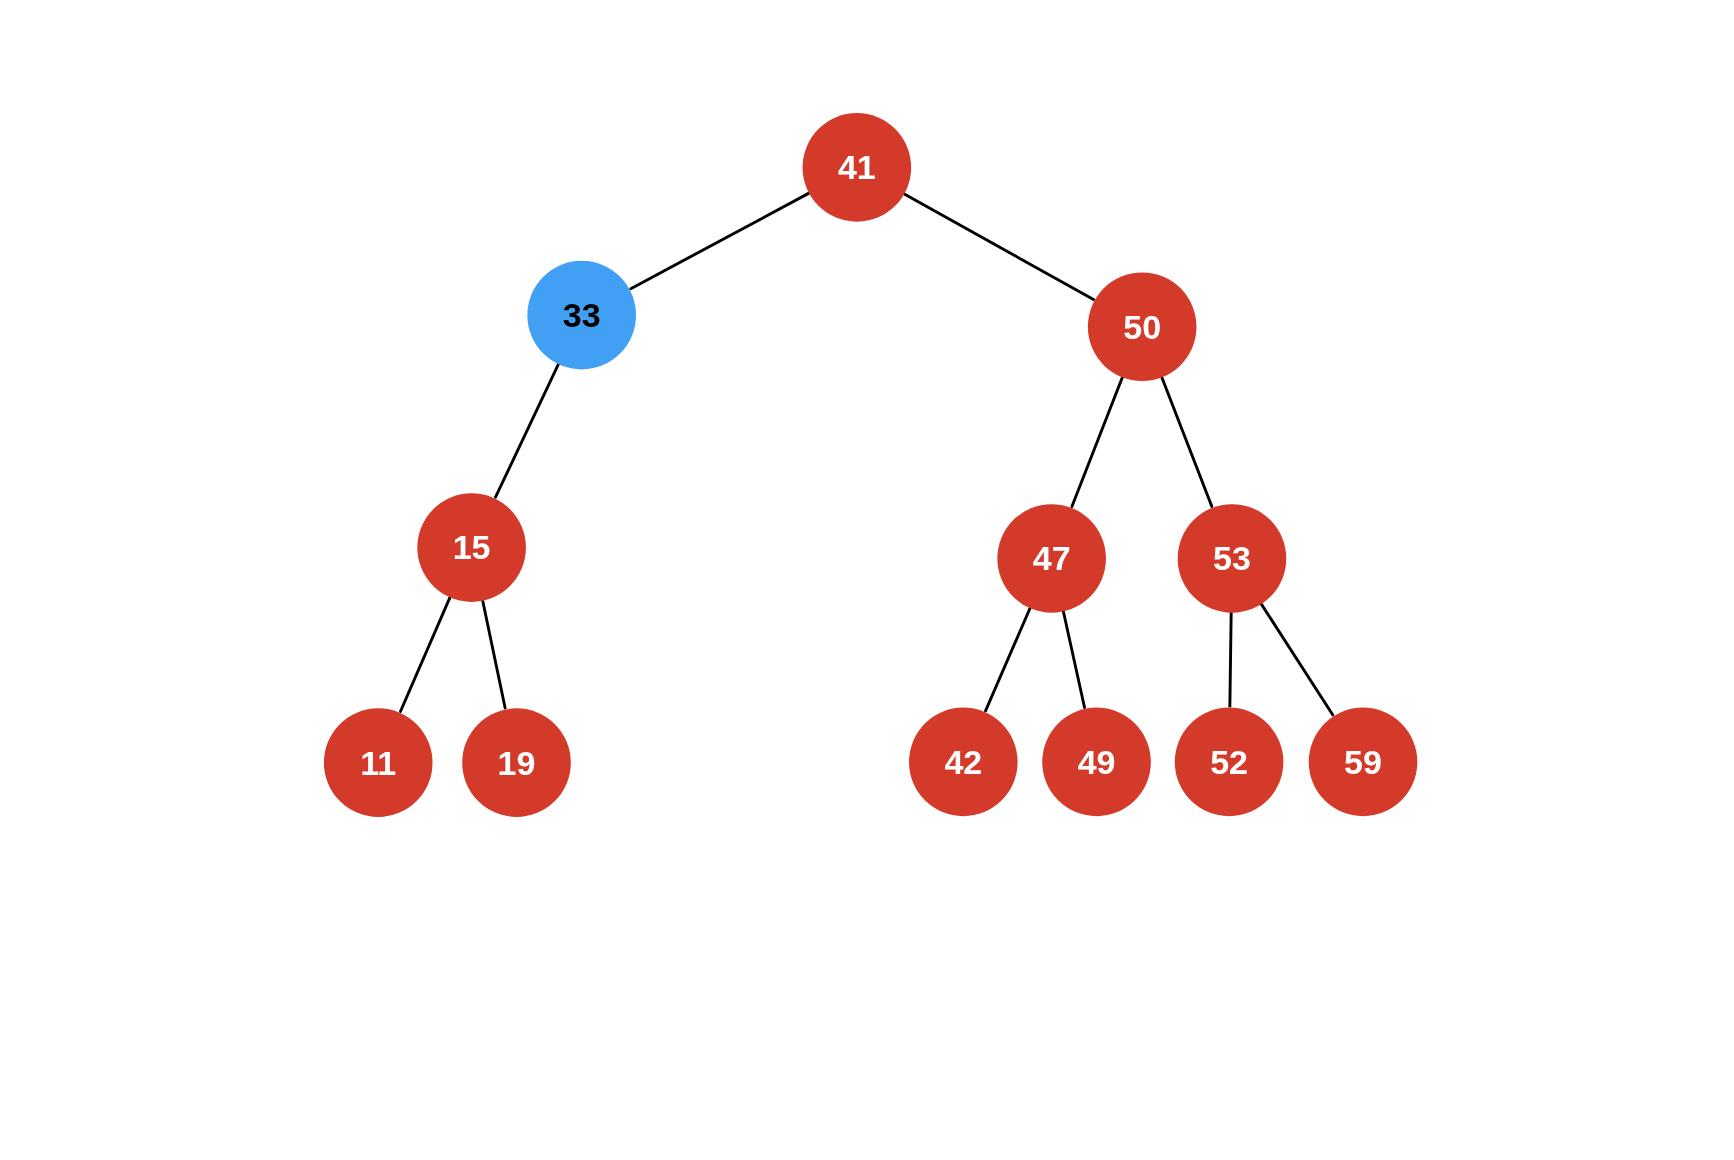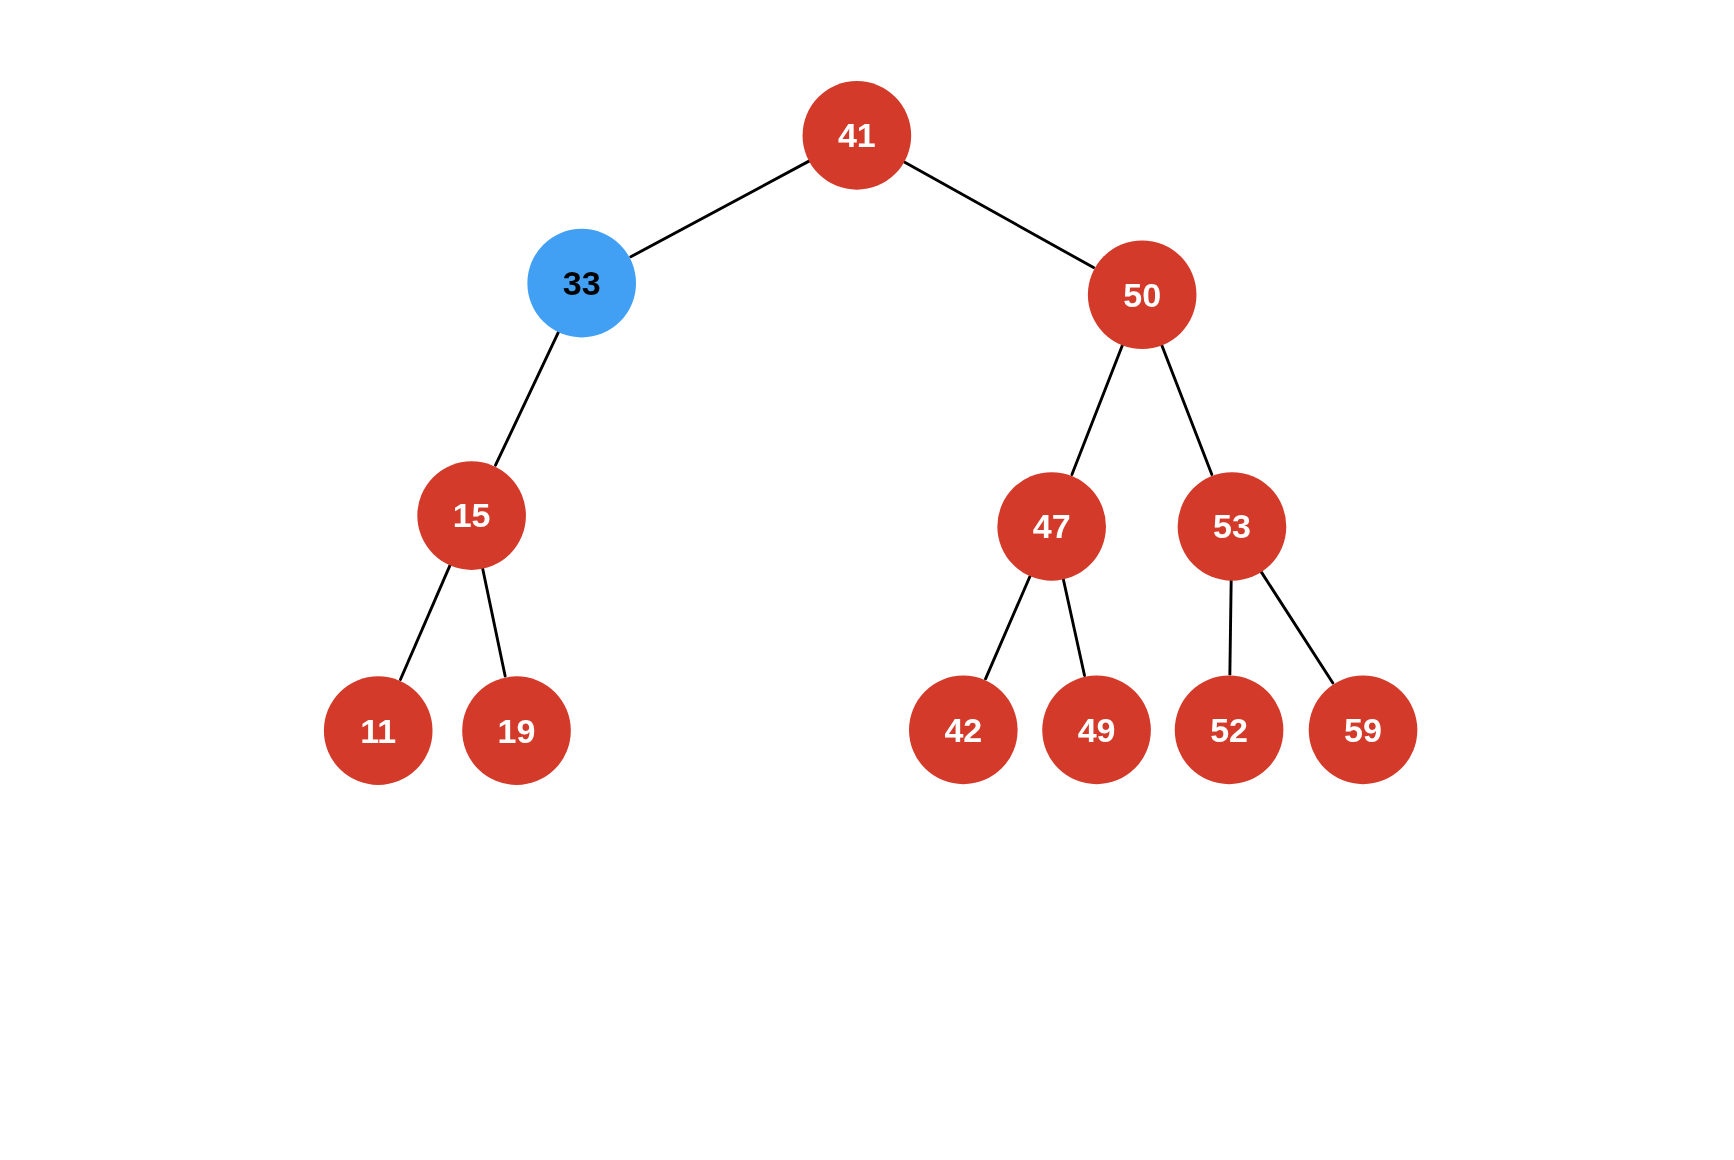--- a/index.html
+++ b/index.html
@@ -7,20 +7,21 @@
     padding: 0;
     background: #ffffff;
   }
   .canvas {
     position: relative;
     width: 1734px;
     height: 840px;
     background: #ffffff;
     overflow: hidden;
     font-family: "Liberation Sans", sans-serif;
+    margin-top: 32px;
   }
   .canvas svg {
     position: absolute;
     inset: 0;
     width: 100%;
     height: 100%;
     display: block;
   }
   .tree-edge {
     stroke-linecap: round;

